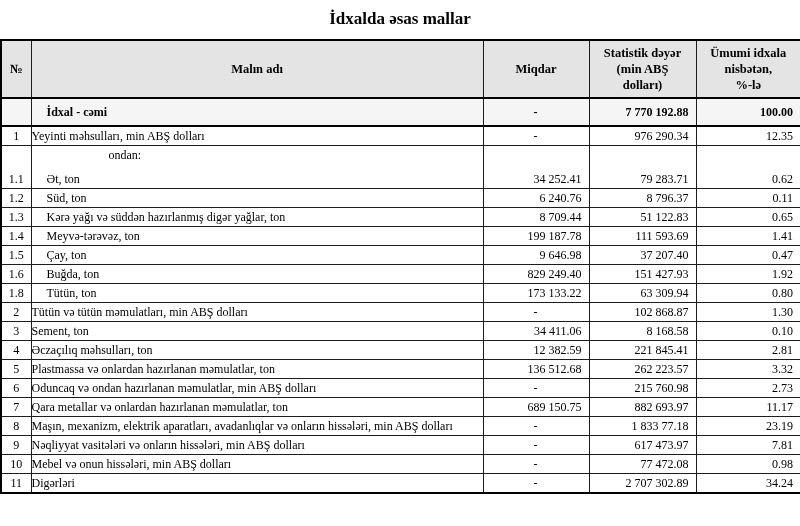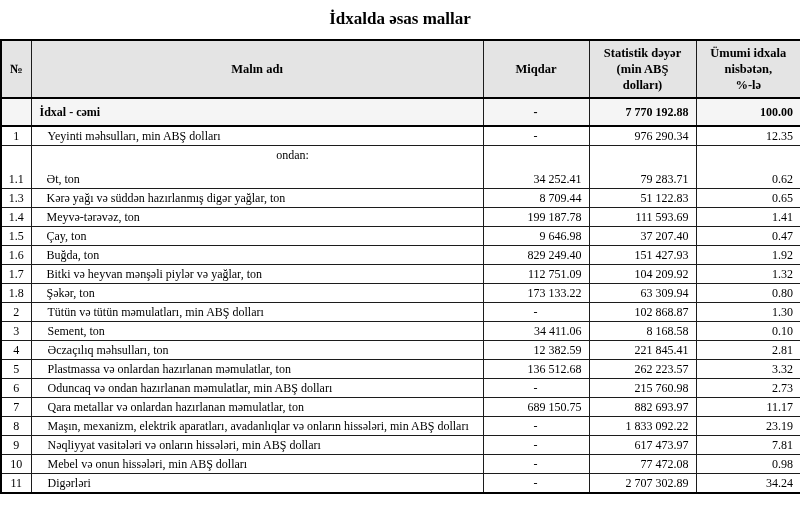--- a/index.html
+++ b/index.html
@@ -52,44 +52,43 @@
     margin-left: 32px;
   }
   tbody td {
     font-size: 12px;
     line-height: 14px;
     padding: 2px 6px;
     vertical-align: middle;
     background: #ffffff;
   }
   td.no    { text-align: center; padding: 2px 1px; }
-  td.name  { text-align: left; padding-left: 16px; }
+  td.name  { text-align: left; padding-left: 0; }
   td.qty, td.value, td.share { text-align: right; padding-right: 7px; }
   td.center { text-align: center; }
 
   tr.sub td.name { padding-left: 15px; }
 
   tr.total-row td {
     font-weight: bold;
     background: #f5f5f5;
     border-top: 2px solid #000000;
     border-bottom: 2px solid #000000;
     padding-top: 6px;
     padding-bottom: 6px;
   }
-  tr.total-row td.name { padding-left: 8px; }
+  tr.total-row td.name { padding-left: 15px; }
 
   tr.tall-row td {
     vertical-align: bottom;
     height: 42px;
   }
   .pre-label {
     padding-left: 62px;
     margin-bottom: 10px;
-    text-align: center;
   }
 </style>
 </head>
 <body>
 
 <div class="page">
   <div class="title">İdxalda əsas mallar</div>
 
   <table class="main">
     <colgroup>
@@ -131,20 +130,27 @@
           <td class="no">1.1</td>
           <td class="name">
             <div class="pre-label">ondan:</div>
             <div>Ət, ton</div>
           </td>
           <td class="qty">34 252.41</td>
           <td class="value">79 283.71</td>
           <td class="share">0.62</td>
         </tr>
         <tr class="sub">
+          <td class="no">1.2</td>
+          <td class="name">Süd, ton</td>
+          <td class="qty">6 240.76</td>
+          <td class="value">8 796.37</td>
+          <td class="share">0.11</td>
+        </tr>
+        <tr class="sub">
           <td class="no">1.3</td>
           <td class="name">Kərə yağı və süddən hazırlanmış digər yağlar, ton</td>
           <td class="qty">8 709.44</td>
           <td class="value">51 122.83</td>
           <td class="share">0.65</td>
         </tr>
         <tr class="sub">
           <td class="no">1.4</td>
           <td class="name">Meyvə-tərəvəz, ton</td>
           <td class="qty">199 187.78</td>
@@ -159,29 +165,22 @@
           <td class="share">0.47</td>
         </tr>
         <tr class="sub">
           <td class="no">1.6</td>
           <td class="name">Buğda, ton</td>
           <td class="qty">829 249.40</td>
           <td class="value">151 427.93</td>
           <td class="share">1.92</td>
         </tr>
         <tr class="sub">
-          <td class="no">1.7</td>
-          <td class="name">Bitki və heyvan mənşəli piylər və yağlar, ton</td>
-          <td class="qty">112 751.09</td>
-          <td class="value">104 209.92</td>
-          <td class="share">1.32</td>
-        </tr>
-        <tr class="sub">
           <td class="no">1.8</td>
-          <td class="name">Şəkər, ton</td>
+          <td class="name">Tütün, ton</td>
           <td class="qty">173 133.22</td>
           <td class="value">63 309.94</td>
           <td class="share">0.80</td>
         </tr>
         <tr>
           <td class="no">2</td>
           <td class="name">Tütün və tütün məmulatları, min ABŞ dolları</td>
           <td class="qty center">-</td>
           <td class="value">102 868.87</td>
           <td class="share">1.30</td>
@@ -218,21 +217,21 @@
           <td class="no">7</td>
           <td class="name">Qara metallar və onlardan hazırlanan məmulatlar, ton</td>
           <td class="qty">689 150.75</td>
           <td class="value">882 693.97</td>
           <td class="share">11.17</td>
         </tr>
         <tr>
           <td class="no">8</td>
           <td class="name">Maşın, mexanizm, elektrik aparatları, avadanlıqlar və onların hissələri, min ABŞ dolları</td>
           <td class="qty center">-</td>
-          <td class="value">1 833 092.22</td>
+          <td class="value">1 833 77.18</td>
           <td class="share">23.19</td>
         </tr>
         <tr>
           <td class="no">9</td>
           <td class="name">Nəqliyyat vasitələri və onların hissələri, min ABŞ dolları</td>
           <td class="qty center">-</td>
           <td class="value">617 473.97</td>
           <td class="share">7.81</td>
         </tr>
         <tr>

